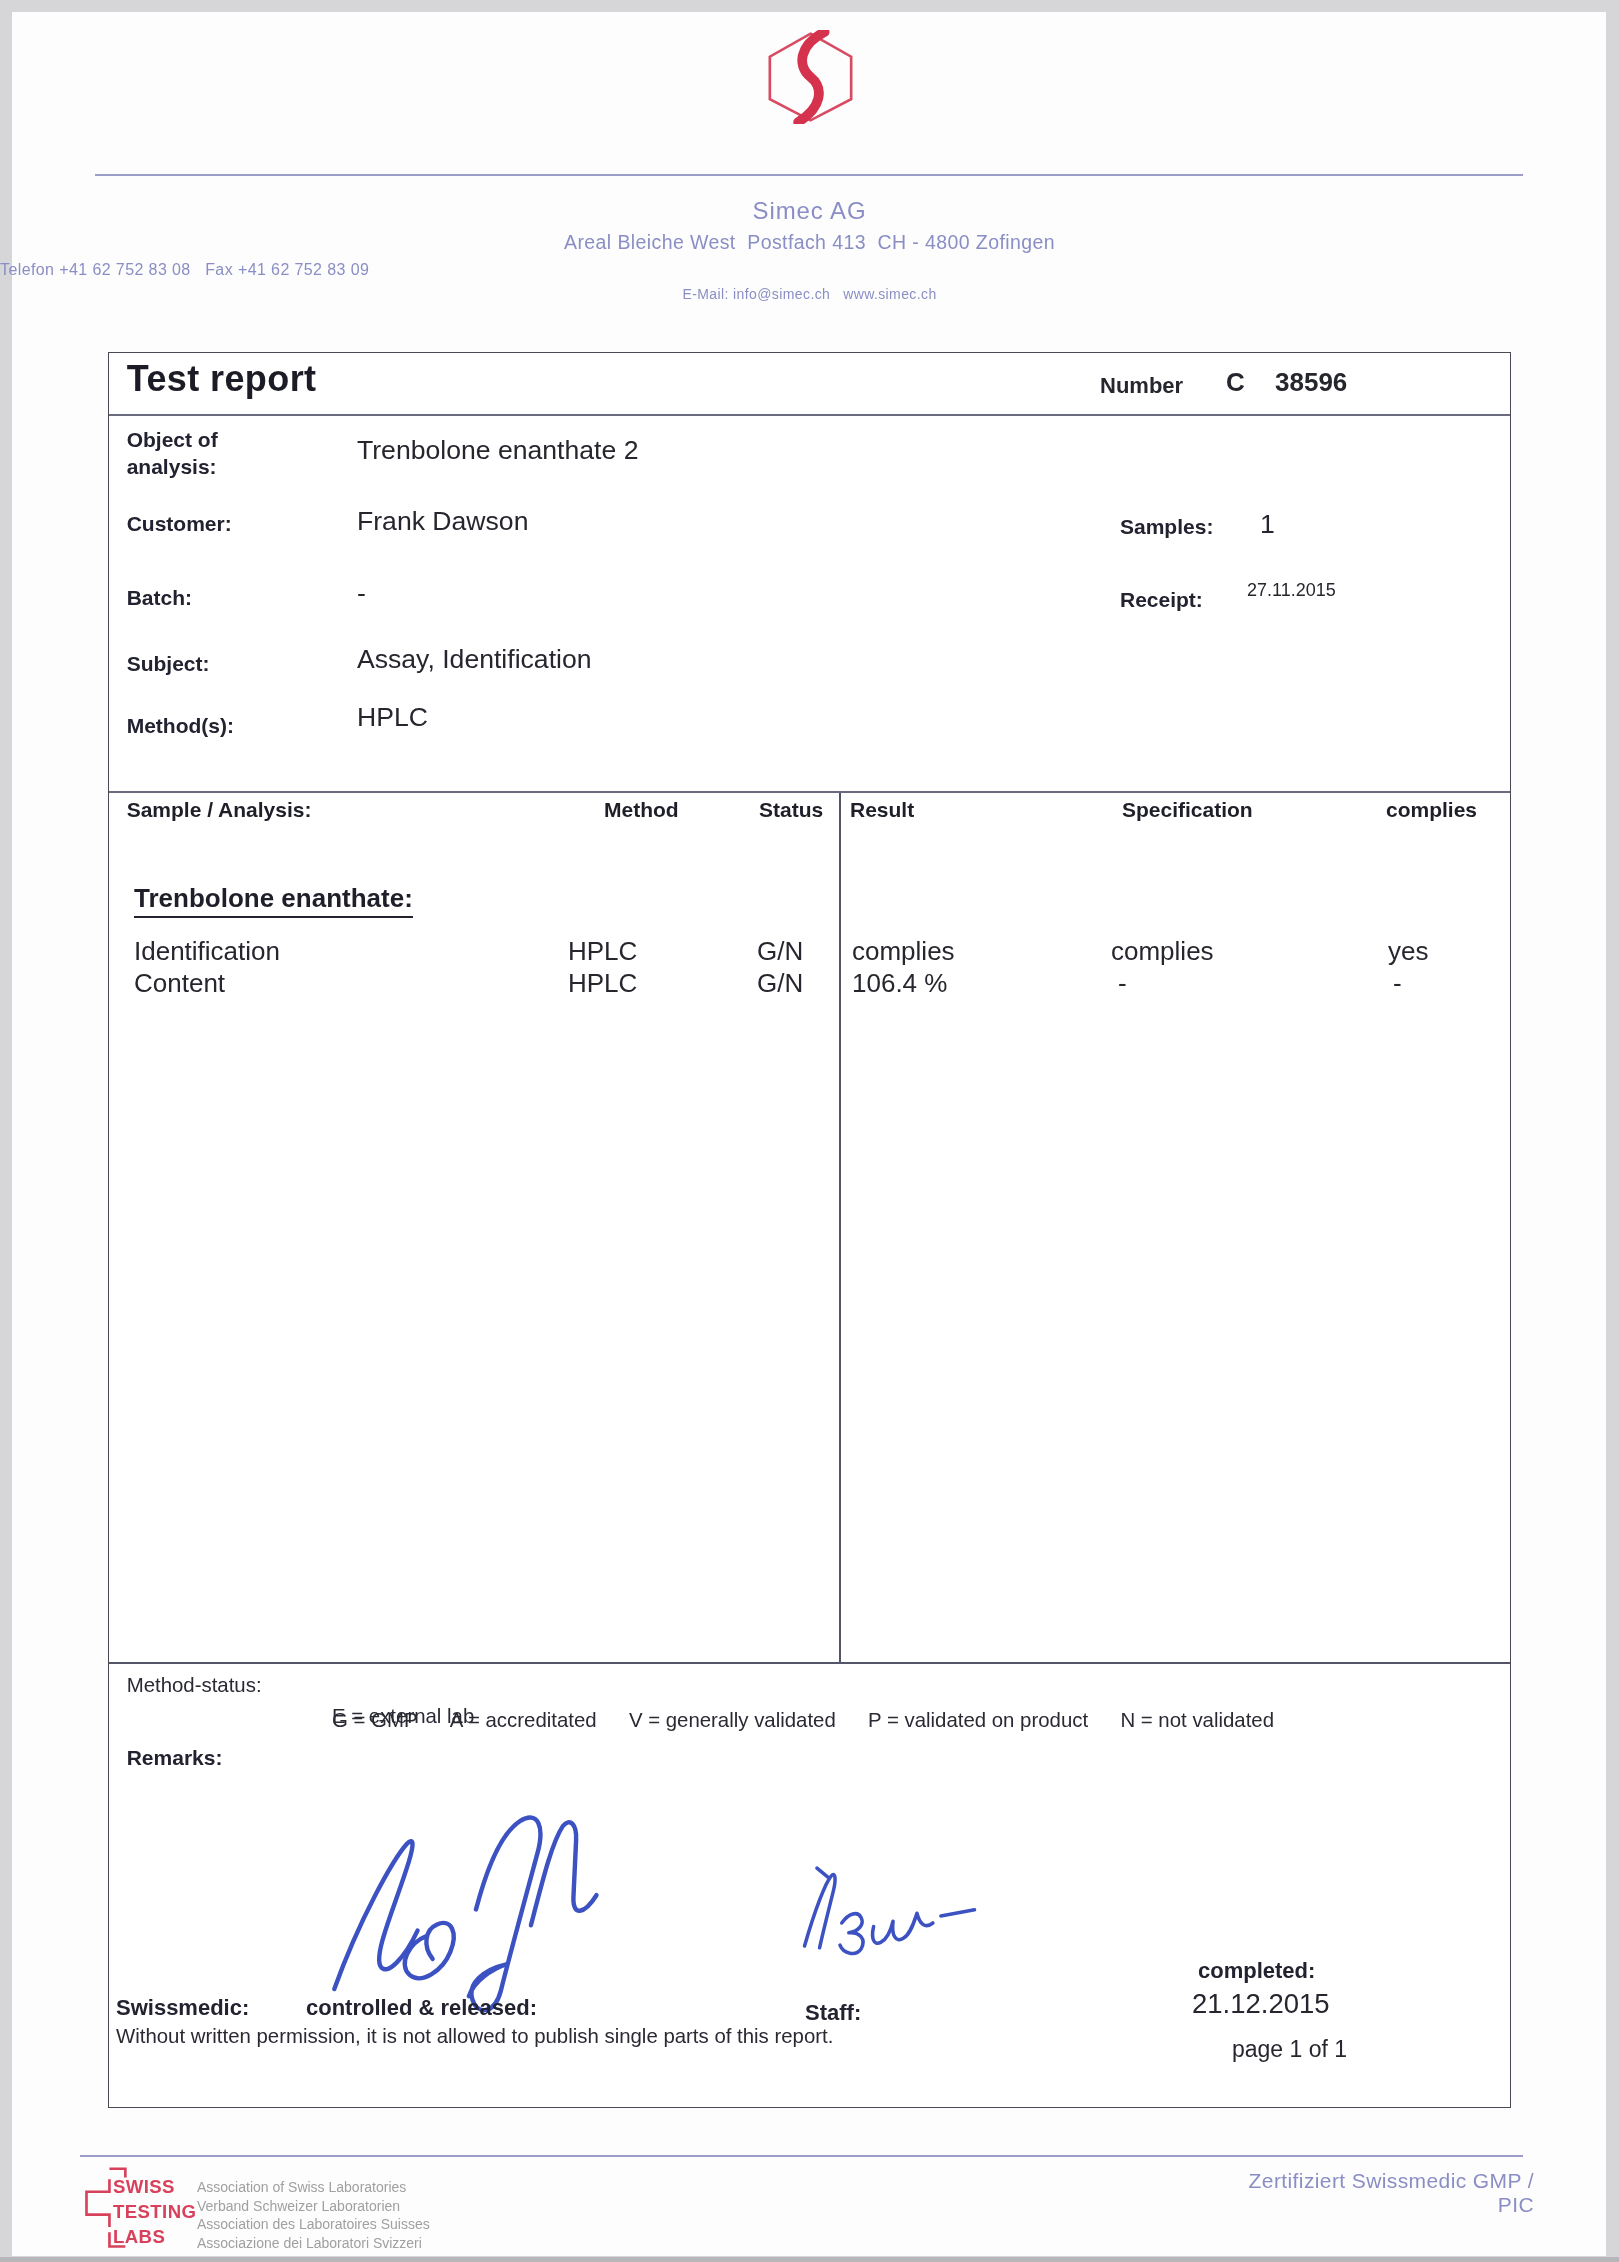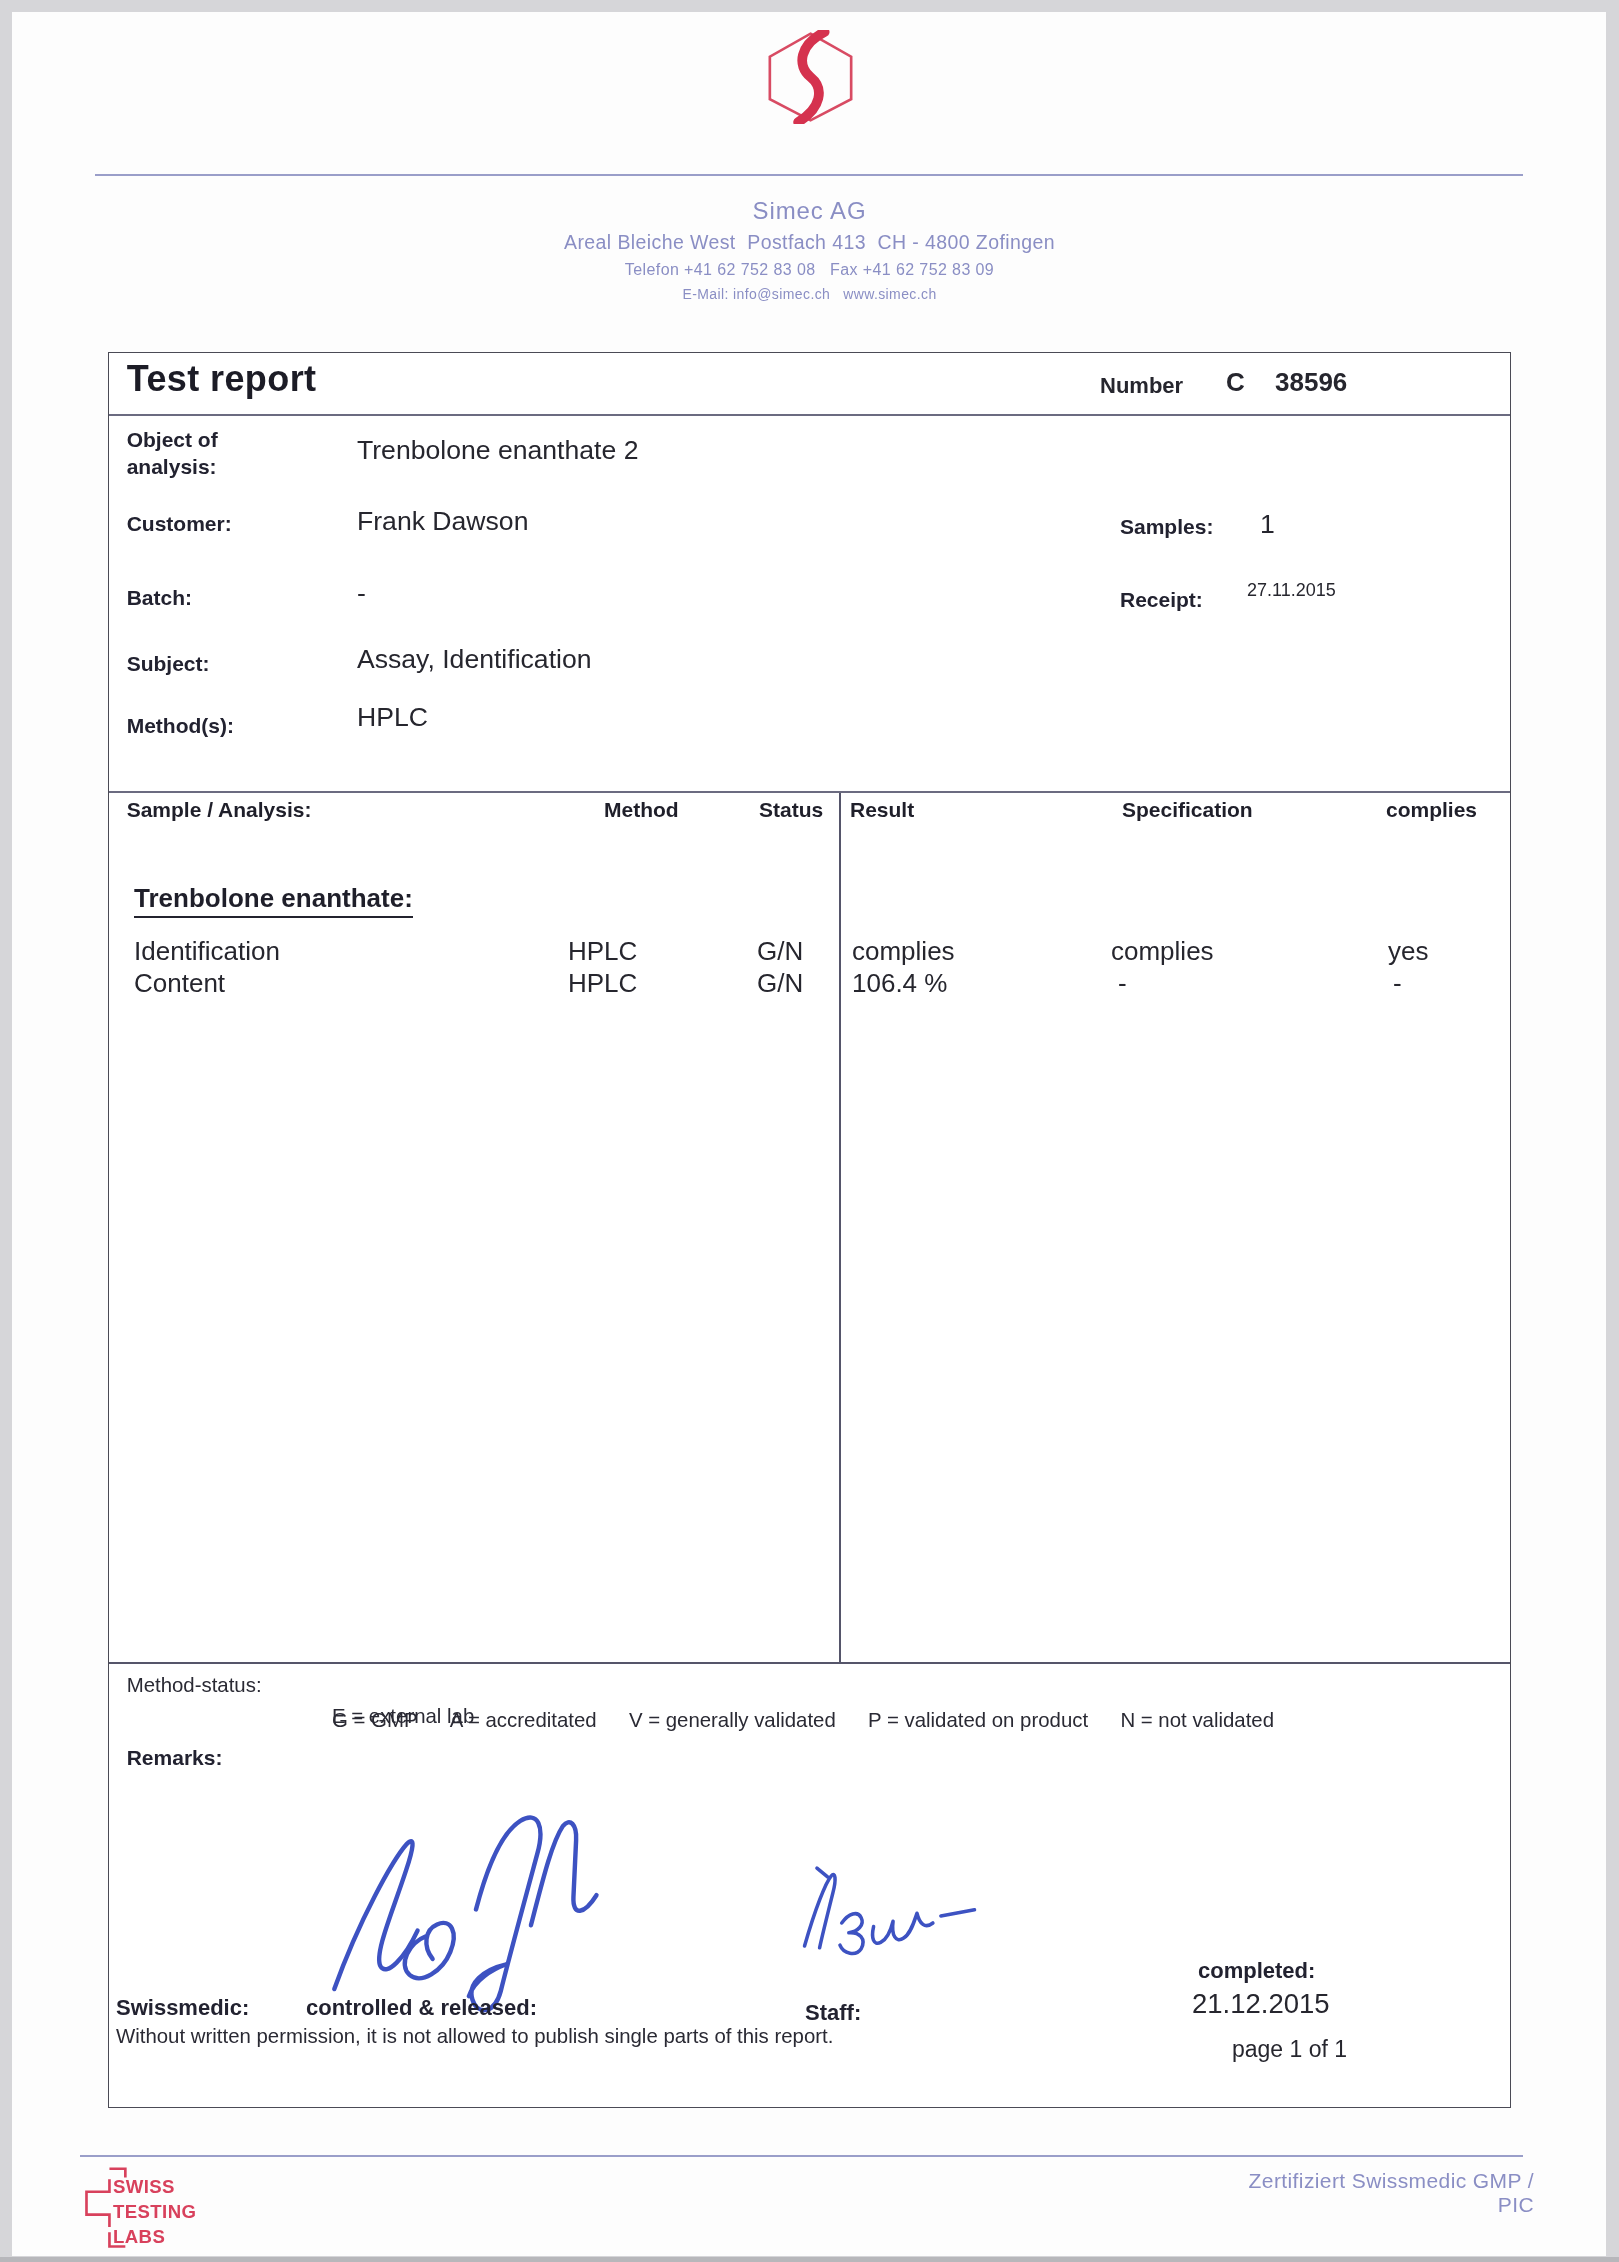--- a/index.html
+++ b/index.html
@@ -7,21 +7,21 @@
           font-family:"Liberation Sans", sans-serif;color:#26262e;}
   .sheet{position:absolute;left:12.4px;top:12.4px;width:1594px;height:2244px;background:#fdfdfd;}
   .abs{position:absolute;}
   .pre{white-space:pre;}
 
   
   .hdr-line{position:absolute;left:95px;top:174px;width:1428px;height:1.8px;background:#9a9ec9;}
   .hdr-blue{color:#8a8ec4;font-weight:400;}
   .company{left:0;top:197px;width:1619px;text-align:center;font-size:24px;letter-spacing:0.9px;}
   .addr{left:0;top:231px;width:1619px;text-align:center;font-size:19.5px;letter-spacing:0.4px;}
-  .phone{left:0;top:261px;width:1619px;text-align:center;font-size:16px;letter-spacing:0.4px;}
+  .phone{left:0;top:261px;width:1619px;text-align:left;font-size:16px;letter-spacing:0.4px;}
   .email{left:0;top:286px;width:1619px;text-align:center;font-size:14px;letter-spacing:0.4px;}
   .simec-word{left:0;top:122px;width:1619px;text-align:center;font-size:32px;color:#d84b63;letter-spacing:0.9px;}
 
   
   .rbox{position:absolute;left:108px;top:352px;width:1401px;height:1754px;border:1.8px solid #4a4a55;background:#fff;}
   .rline{position:absolute;left:0;width:100%;height:1.8px;background:#6b6b80;}
   .vline{position:absolute;left:730px;top:440px;width:1.8px;height:869px;background:#55556a;}
   .rtitle{left:17.7px;top:5.3px;font-size:36px;font-weight:bold;letter-spacing:0.4px;color:#1c1c26;}
   .numlab{left:991px;top:19.5px;font-size:22px;font-weight:bold;}
   .numser{left:1117px;top:14px;font-size:26px;font-weight:bold;}
@@ -168,17 +168,23 @@
   <svg class="abs" style="left:74px;top:2167px;" width="55" height="83" viewBox="0 0 62 94">
     <path d="M 40,2 H 58 V 12" fill="none" stroke="#d8415c" stroke-width="3"></path>
     <path d="M 40,14 V 28 H 14 V 54 H 40 V 68" fill="none" stroke="#d8415c" stroke-width="3"></path>
     <path d="M 40,74 V 90 H 58" fill="none" stroke="#d8415c" stroke-width="3"></path>
   </svg>
   <div class="abs stl-text" style="left:113px;top:2174px;">
     <div>SWISS</div>
     <div>TESTING</div>
     <div>LABS</div>
   </div>
+  <div class="abs assoc" style="left:197px;top:2178px;">
+    <div>Association of Swiss Laboratories</div>
+    <div>Verband Schweizer Laboratorien</div>
+    <div>Association des Laboratoires Suisses</div>
+    <div>Associazione dei Laboratori Svizzeri</div>
+  </div>
   <div class="abs cert">Zertifiziert Swissmedic GMP / PIC</div>
 
   <div class="bottom-band"></div>
 </div>
 
 
 </body></html>

